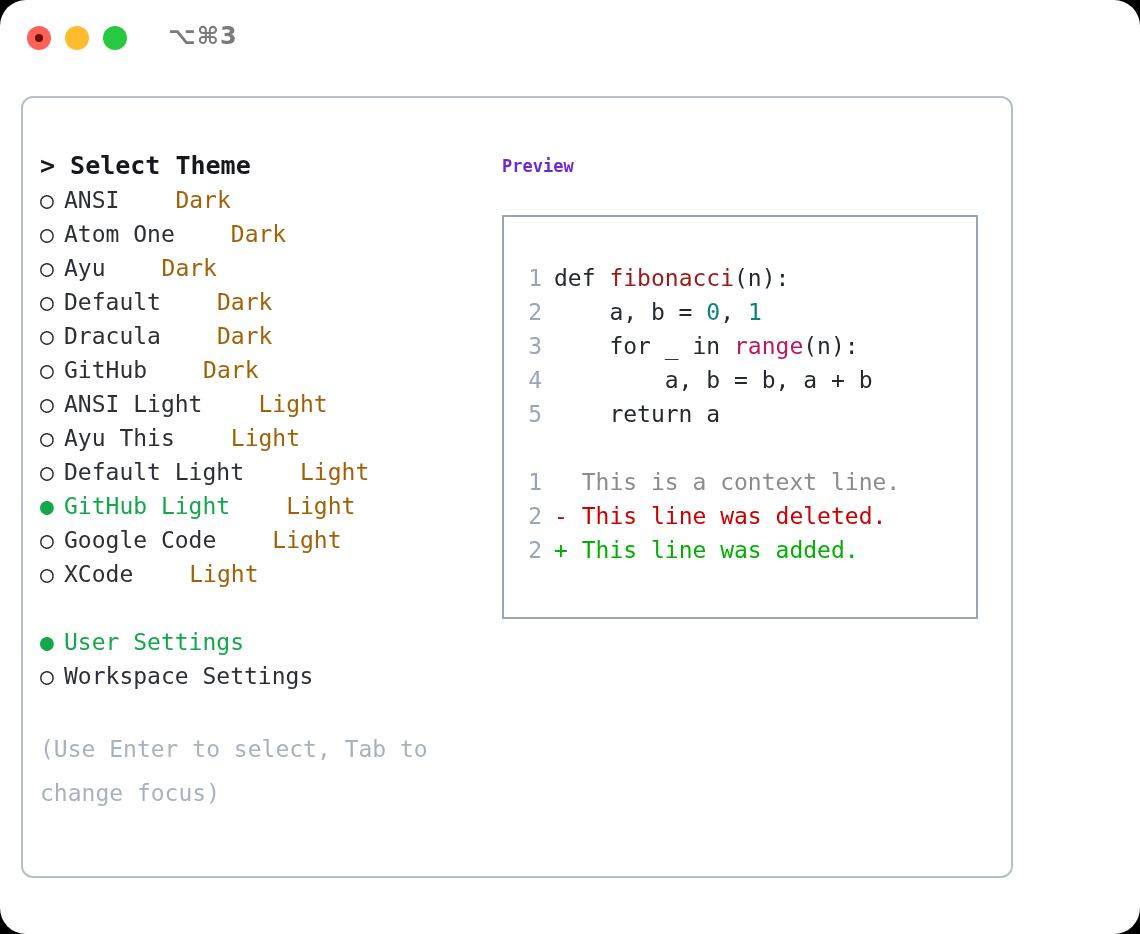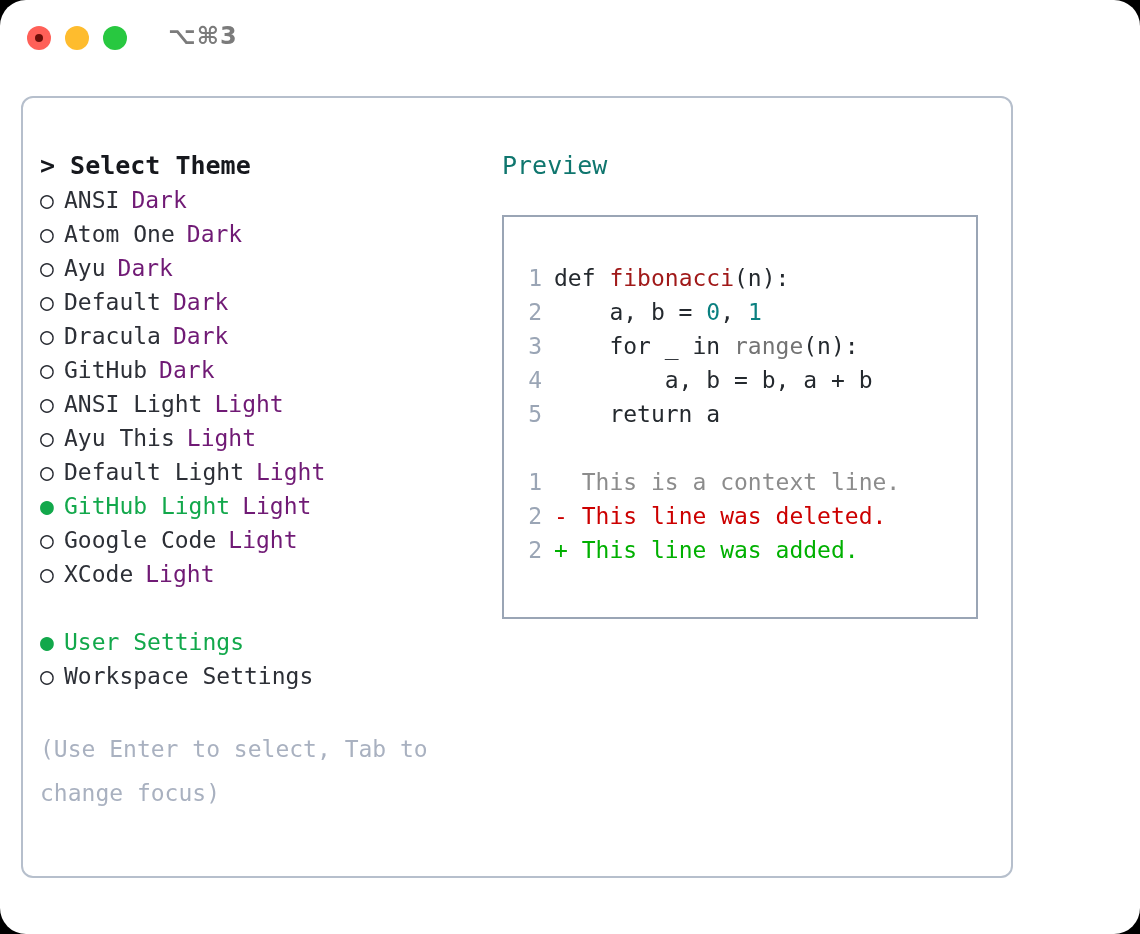--- a/index.html
+++ b/index.html
@@ -129,22 +129,23 @@
   .bullet.blank {
     color: transparent;
   }
   .opt-name {
     color: #2c2f36;
   }
   .opt-row.selected .opt-name {
     color: #12a84b;
   }
   .opt-tag {
-    color: #701a75;
+    color: #a16207;
     padding-left: 12px;
+    margin-left: 44px;
   }
   .group-head {
     display: flex;
     align-items: baseline;
     line-height: 34px;
     font-size: 23px;
     white-space: pre;
   }
   .group-head .opt-name { color: #16181d; }
 
@@ -159,23 +160,23 @@
   }
 
   
   .right-col {
     position: absolute;
     left: 479px;
     top: 51px;
     width: 490px;
   }
   .preview-title {
-    font-size: 25px;
-    font-weight: normal;
-    color: #0f766e;
+    font-size: 17px;
+    font-weight: bold;
+    color: #6d28d9;
     line-height: 34px;
     white-space: pre;
   }
   .preview-box {
     margin-top: 32px;
     width: 476px;
     height: 404px;
     border: 2px solid #9aa5b5;
     box-sizing: border-box;
     background: #ffffff;
@@ -197,21 +198,21 @@
   .lineno {
     flex: 0 0 32px;
     text-align: right;
     color: #9aa5b5;
     padding-right: 12px;
     box-sizing: border-box;
   }
   .tok-plain { color: #24292e; }
   .tok-fn    { color: #a01919; }
   .tok-num   { color: #0b8080; }
-  .tok-call  { color: #737373; }
+  .tok-call  { color: #be185d; }
   .blank-line { height: 34px; }
 
   .diff-ctx { color: #8c8c8c; }
   .diff-del { color: #cc0000; }
   .diff-add { color: #00b000; }
 </style>
 </head>
 <body>
 
 <div class="window">

